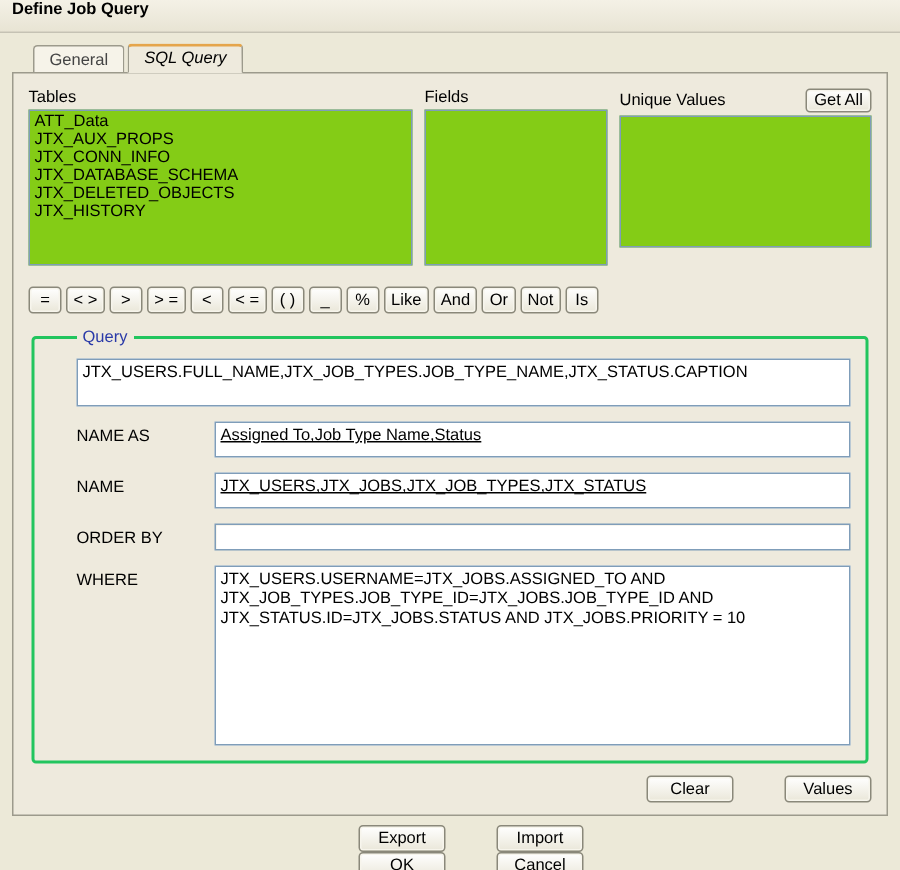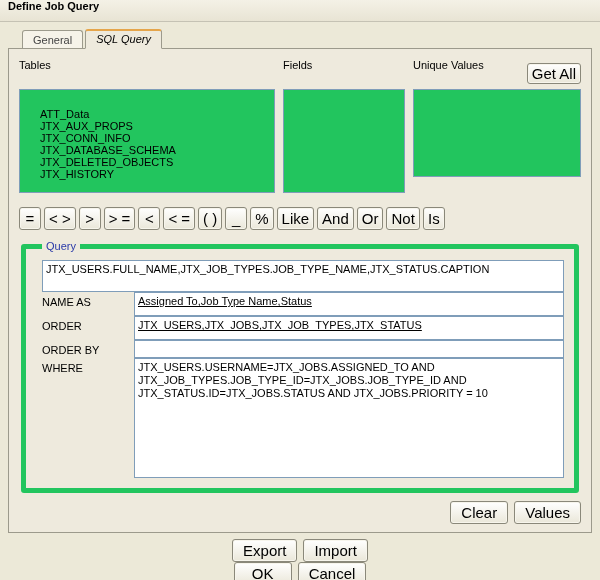--- a/index.html
+++ b/index.html
@@ -64,75 +64,75 @@
   .toprow {
     display:flex;
     gap: 8px;
     align-items:flex-start;
   }
   .col {
     display:flex;
     flex-direction:column;
   }
   .label-sm {
-    margin-bottom: 18px;
+    margin-bottom: 2px;
   }
   .listbox {
-    background: #22c55e;
+    background: #84cc16;
     border: 1px solid #7f9db9;
     width: 256px;
     height: 104px;
     overflow-y: scroll;
-    padding: 18px;
+    padding: 1px;
   }
   .listbox .item {
     padding: 0 2px;
     white-space: nowrap;
     cursor: default;
   }
   .listbox.small {
     width: 122px;
     height: 104px;
   }
   .btn {
     background: linear-gradient(#ffffff, #eae7d9);
     border: 1px solid #8a887a;
     border-radius: 3px;
     padding: 2px 8px;
-    font-size: 15px;
+    font-size: 11px;
     font-family: inherit;
     min-width: 26px;
     cursor: default;
     box-shadow: inset 0 0 0 1px #f7f5ec;
   }
   .btn.opbtn {
     min-width: 22px;
     padding: 2px 4px;
     text-align:center;
   }
   .opsrow {
     display:flex;
     gap: 3px;
     margin-top: 14px;
     flex-wrap: nowrap;
   }
   fieldset.query {
-    border: 5px solid #22c55e;
+    border: 2px solid #22c55e;
     border-radius: 3px;
     margin-top: 10px;
-    padding: 6px 10px 10px 16px;
+    padding: 6px 10px 10px 28px;
   }
   fieldset.query legend {
     padding: 0 4px;
     color: #2a3aa8;
   }
   .qrow {
     display:flex;
     align-items:flex-start;
-    margin-top: 0;
+    margin-top: 10px;
   }
   .qrow:first-of-type { margin-top: 2px; }
   .qlabel {
     width: 92px;
     padding-top: 4px;
   }
   .qfield {
     flex: 1;
     background: #fff;
     border: 1px solid #7f9db9;
@@ -159,20 +159,21 @@
     padding: 6px 12px 6px 12px;
     flex-direction: column;
   }
   .footer-outer .left, .footer-outer .right {
     display:flex;
     gap: 6px;
   }
   .footer-outer .btn, .footer-inner .btn {
     min-width: 58px;
     padding: 2px 10px;
+    margin-left: 28px;
   }
   .getall-row {
     display:flex;
     align-items:center;
     gap:22px;
   }
 </style>
 </head>
 <body>
 
@@ -239,21 +240,21 @@
       <legend>Query</legend>
 
       <div class="qrow">
         <textarea class="qfield h1" style="">JTX_USERS.FULL_NAME,JTX_JOB_TYPES.JOB_TYPE_NAME,JTX_STATUS.CAPTION</textarea>
       </div>
       <div class="qrow">
         <div class="qlabel">NAME AS</div>
         <textarea class="qfield h2" style="">Assigned To,Job Type Name,Status</textarea>
       </div>
       <div class="qrow">
-        <div class="qlabel">ORDER</div>
+        <div class="qlabel">NAME</div>
         <textarea class="qfield h2" style="">JTX_USERS,JTX_JOBS,JTX_JOB_TYPES,JTX_STATUS</textarea>
       </div>
       <div class="qrow">
         <div class="qlabel">ORDER BY</div>
         <textarea class="qfield" style="height: 18px;"></textarea>
       </div>
       <div class="qrow">
         <div class="qlabel">WHERE</div>
         <textarea class="qfield hW" style="">JTX_USERS.USERNAME=JTX_JOBS.ASSIGNED_TO AND JTX_JOB_TYPES.JOB_TYPE_ID=JTX_JOBS.JOB_TYPE_ID AND JTX_STATUS.ID=JTX_JOBS.STATUS AND JTX_JOBS.PRIORITY = 10</textarea>
       </div>

